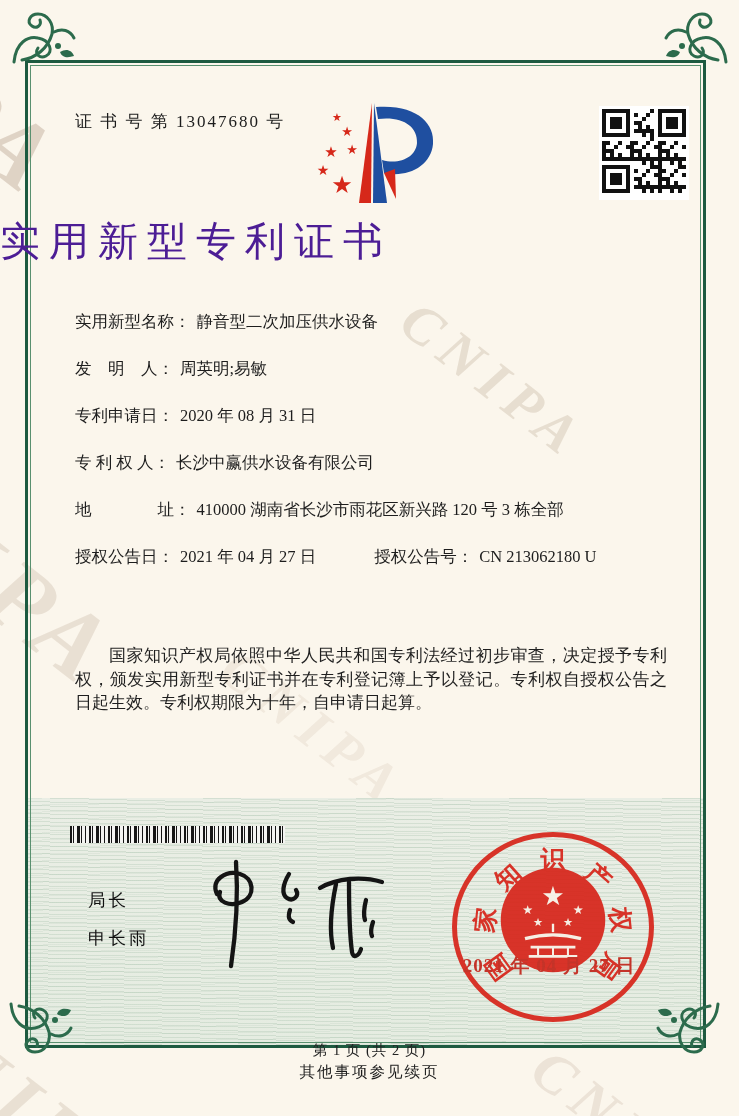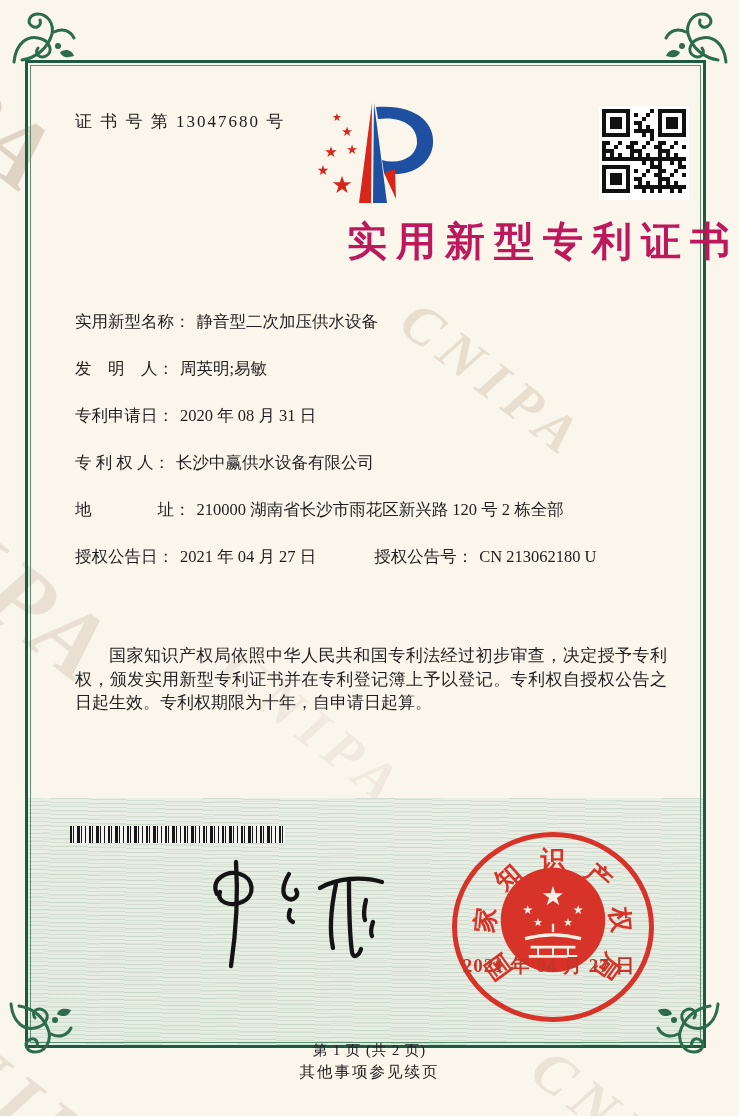--- a/index.html
+++ b/index.html
@@ -31,22 +31,22 @@
   .orn{position:absolute; z-index:3; color:#2c6b4c;}
   .orn svg{display:block;}
   .orn-tl{left:8px;  top:2px;}
   .orn-tr{left:660px; top:2px; transform:scaleX(-1);}
   .orn-bl{left:5px;  top:1000px; transform:scaleY(-1);}
   .orn-br{left:652px; top:1000px; transform:scale(-1,-1);}
   
   .cert-no{position:absolute; left:75px; top:110px; font-size:17px; letter-spacing:2px; color:#1c1c1c; z-index:4;}
   .logo{position:absolute; left:296px; top:98px; z-index:4;}
   .qr{position:absolute; left:599px; top:106px; padding:3px; background:#fff; z-index:4;}
-  .title{position:absolute; left:0; right:0; top:214px; text-align:right;
-         font-size:40px; font-weight:700; letter-spacing:9px; color:#be185d; z-index:4;}
+  .title{position:absolute; left:0; right:0; top:214px; text-align:left;
+         font-size:40px; font-weight:400; letter-spacing:9px; color:#4c1d95; z-index:4;}
   
   .fields{position:absolute; left:75px; top:311px; width:595px; z-index:4;}
   .frow{height:47px; font-size:16.5px; color:#1d1d1d; white-space:nowrap;}
   .flabel{display:inline-block;}
   .fvalue{display:inline-block; margin-left:6px;}
   .grant .gap{display:inline-block; width:58px;}
   
   .paras{position:absolute; left:75px; top:644px; width:592px; z-index:4;}
   .paras p{margin:0; font-size:17px; line-height:23.6px; text-indent:2em;
            text-align:justify; color:#1f1f1f;}
@@ -292,33 +292,37 @@
     <div class="frow">
       <span class="flabel">发　明　人：</span><span class="fvalue">周英明;易敏</span>
     </div>
     <div class="frow">
       <span class="flabel">专利申请日：</span><span class="fvalue">2020 年 08 月 31 日</span>
     </div>
     <div class="frow">
       <span class="flabel">专 利 权 人：</span><span class="fvalue">长沙中赢供水设备有限公司</span>
     </div>
     <div class="frow">
-      <span class="flabel">地　　　　址：</span><span class="fvalue">210000  湖南省长沙市雨花区新兴路 120 号 2 栋全部</span>
+      <span class="flabel">地　　　　址：</span><span class="fvalue">410000  湖南省长沙市雨花区新兴路 120 号 3 栋全部</span>
     </div>
     <div class="frow grant">
       <span class="flabel">授权公告日：</span><span class="fvalue">2021 年 04 月 27 日</span><span class="gap"></span><span class="flabel">授权公告号：</span><span class="fvalue">CN 213062180 U</span>
     </div>
   </div>
 
   <div class="paras">
     <p>国家知识产权局依照中华人民共和国专利法经过初步审查，决定授予专利权，颁发实用新型专利证书并在专利登记簿上予以登记。专利权自授权公告之日起生效。专利权期限为十年，自申请日起算。</p>
   </div>
 
   <div class="barcode"></div>
 
+  <div class="signer">
+    <div>局长</div>
+    <div>申长雨</div>
+  </div>
 
   <div class="signature">
     <svg width="215" height="118" viewBox="0 0 215 118">
       <g fill="none" stroke="#141414" stroke-width="4.3" stroke-linecap="round" stroke-linejoin="round">
         <path d="M32,42 C25,28 41,18 55,22 C69,26 71,44 57,50 C45,55 31,50 35,40"></path>
         <path d="M51,10 C53,40 51,80 46,114"></path>
         <path d="M104,22 C98,32 96,42 102,46 C108,50 115,44 111,38"></path>
         <path d="M105,58 C103,64 103,68 108,70"></path>
         <path d="M135,36 C152,26 177,24 197,30"></path>
         <path d="M151,32 C146,56 144,78 148,96"></path>

